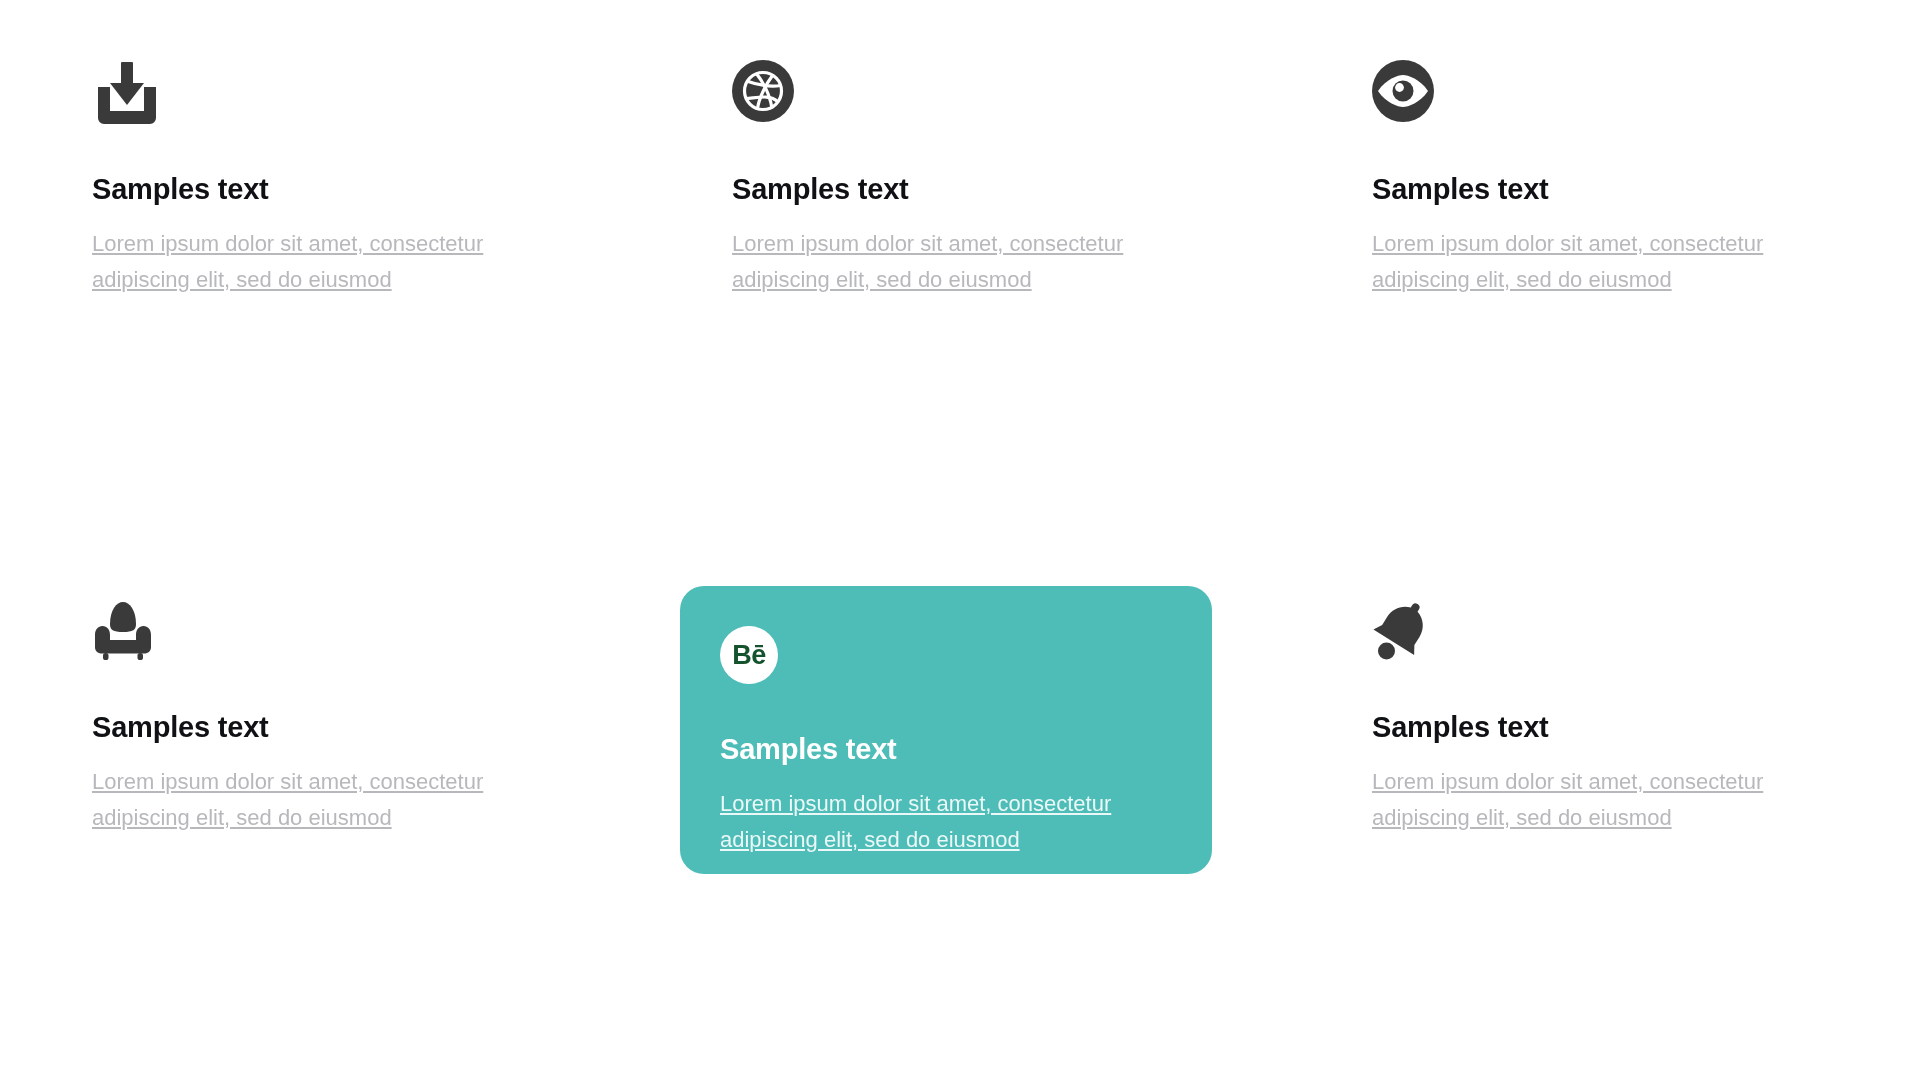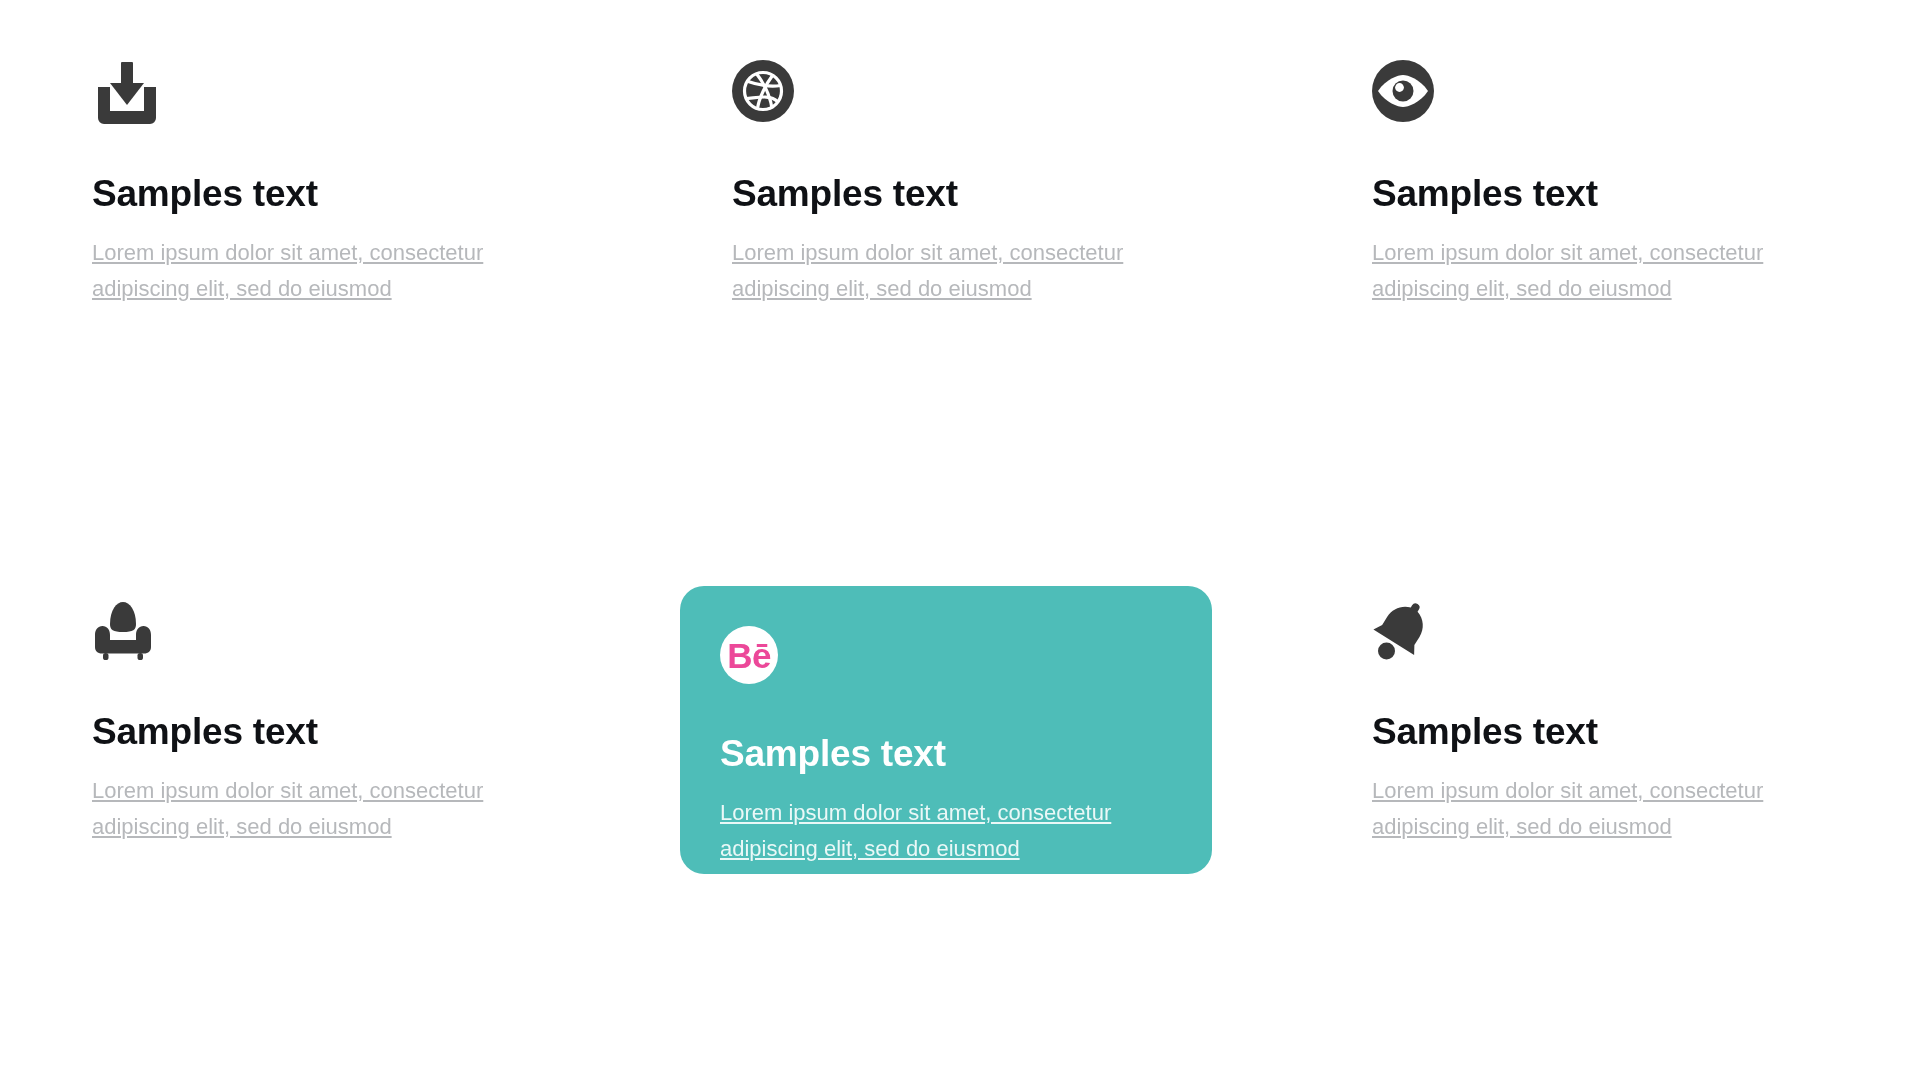--- a/index.html
+++ b/index.html
@@ -54,21 +54,21 @@
     height: 70px;
     display: block;
     margin-bottom: 44px;
   }
 
   .icon-wrap svg {
     display: block;
   }
 
   .feat-title {
-    font-size: 37px;
+    font-size: 29px;
     font-weight: bold;
     color: #0f1115;
     letter-spacing: -0.2px;
     margin: 8px 0 20px 0;
     line-height: 1.1;
   }
 
   .feat-desc {
     font-size: 22px;
     color: #b6b8bb;
@@ -113,23 +113,23 @@
     width: 58px;
     height: 58px;
     border-radius: 50%;
     background: #ffffff;
     display: flex;
     align-items: center;
     justify-content: center;
   }
 
   .behance-text {
-    font-size: 35px;
+    font-size: 27px;
     font-weight: bold;
-    color: #ec4899;
+    color: #14532d;
     line-height: 1;
     letter-spacing: -0.5px;
     font-family: "Liberation Sans", sans-serif;
   }
 </style>
 </head>
 <body>
 
 <div class="grid">
 

